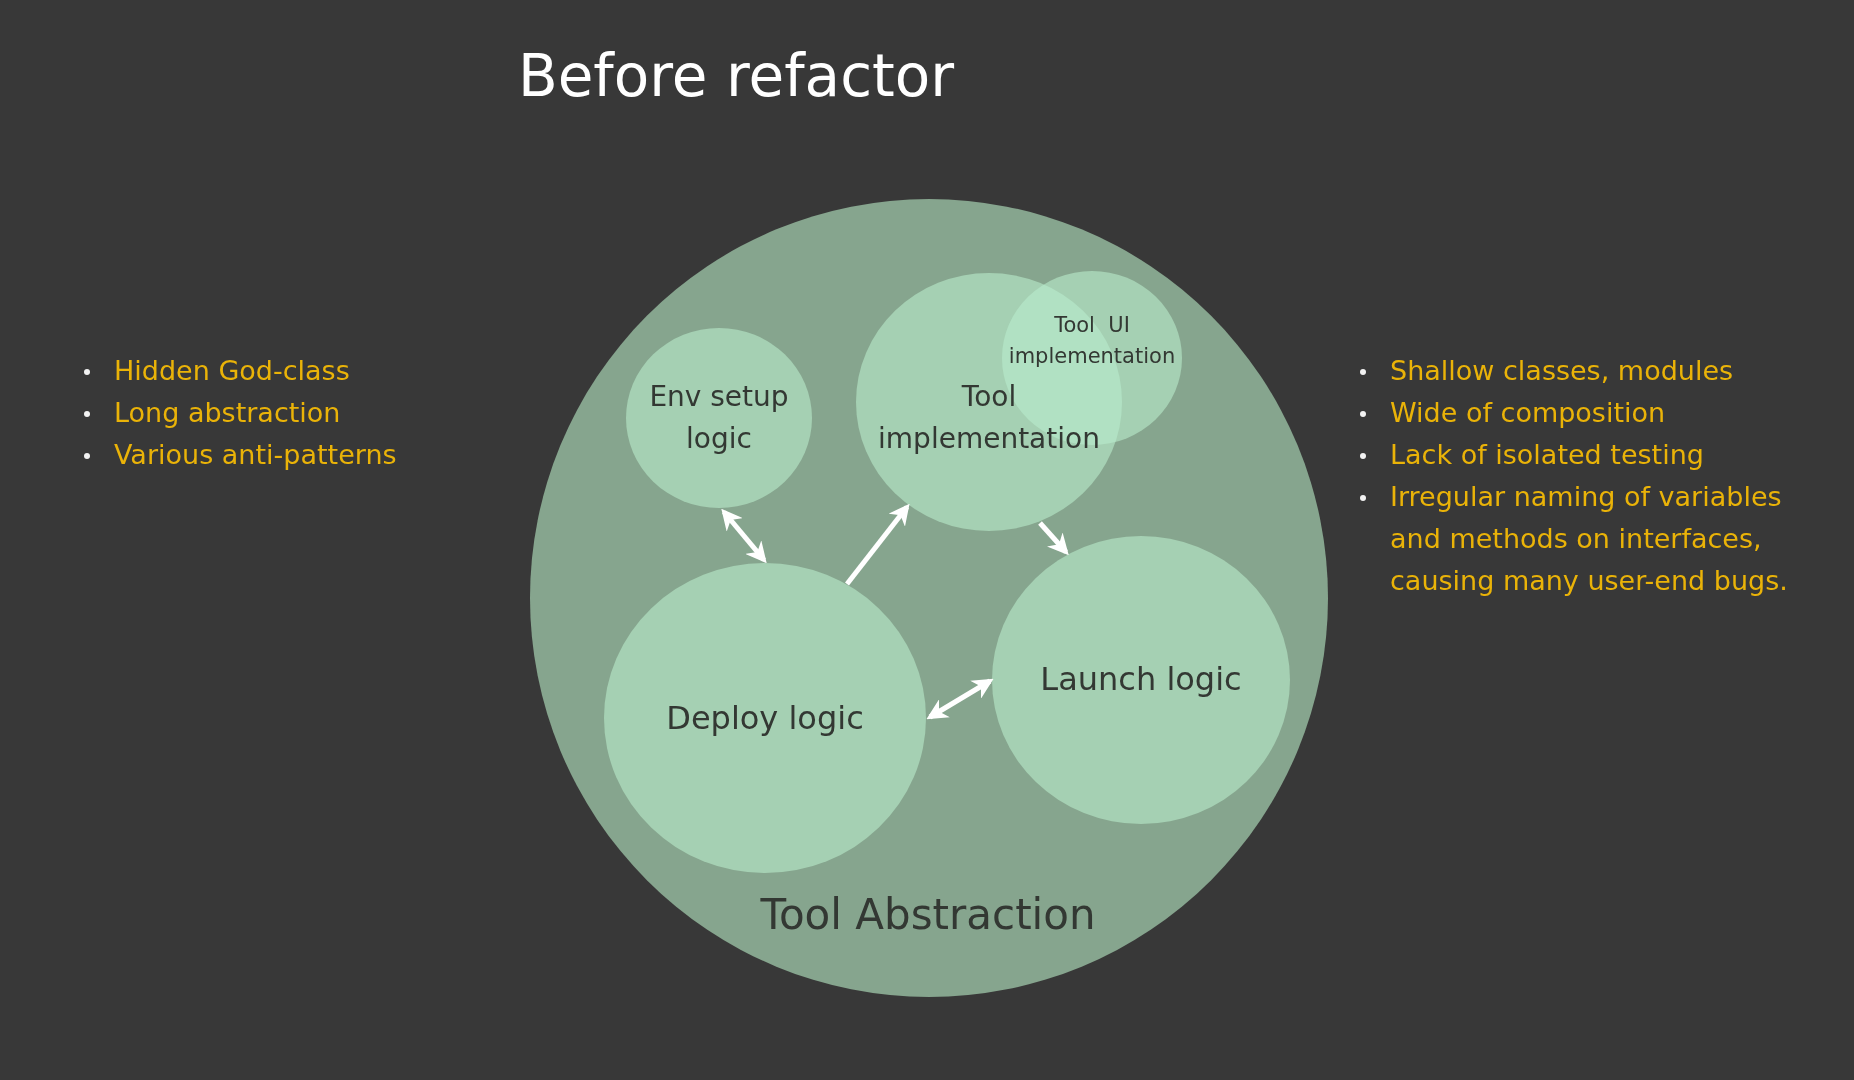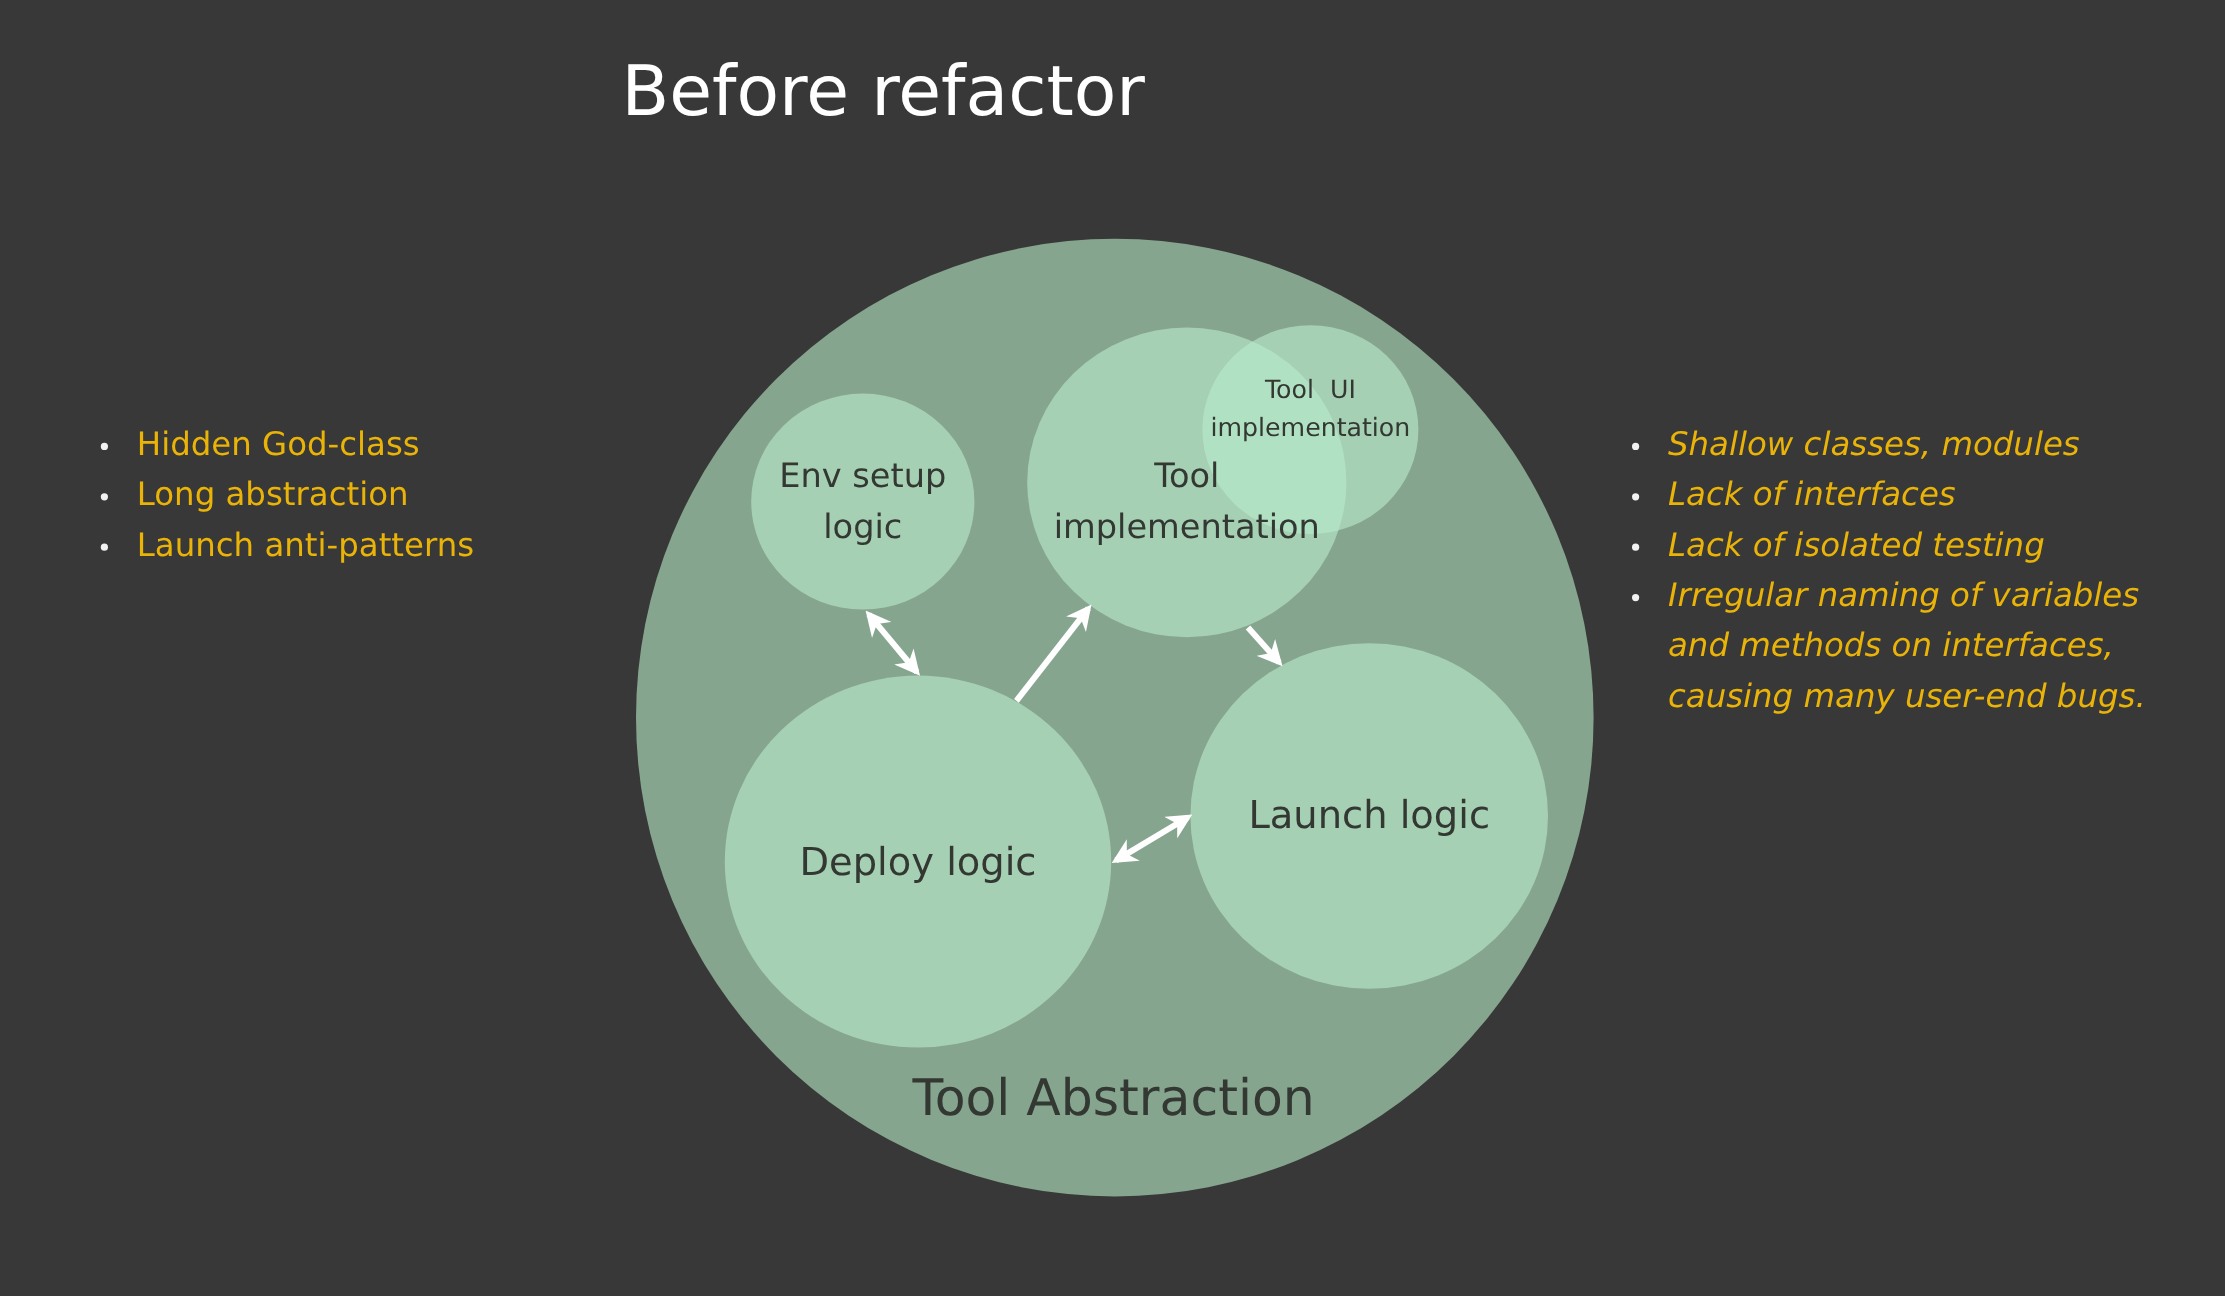--- a/index.html
+++ b/index.html
@@ -13,38 +13,38 @@
   }
   .bullets {
     position:absolute; margin:0; padding:0; list-style:none;
     font-size:27px; line-height:42px; color:#eab308;
   }
   .bullets li { position:relative; padding-left:30px; }
   .bullets li::before {
     content:""; position:absolute; left:0; top:19px; width:6px; height:6px; border-radius:50%; background:#f2f2f2;
   }
   #left-list { left:84px; top:350px; width:400px; }
-  #right-list { left:1360px; top:350px; width:460px;font-style:italic; }
+  #right-list { left:1360px; top:350px; width:460px; }
   svg#diagram { position:absolute; left:0; top:0; }
   .lbl { fill:#333833; font-family:"DejaVu Sans", sans-serif; text-anchor:middle; }
 </style>
 </head>
 <body>
 
 <div class="title">Before refactor</div>
 
 <ul class="bullets" id="left-list">
   <li>Hidden God-class</li>
   <li>Long abstraction</li>
-  <li>Launch anti-patterns</li>
+  <li>Various anti-patterns</li>
 </ul>
 
 <ul class="bullets" id="right-list">
   <li>Shallow classes, modules</li>
-  <li>Lack of interfaces</li>
+  <li>Wide of composition</li>
   <li>Lack of isolated testing</li>
   <li>Irregular naming of variables and methods on interfaces, causing many user-end bugs.</li>
 </ul>
 
 <svg id="diagram" width="1854" height="1080">
   <defs>
     <marker id="ah" viewBox="0 0 10 10" refX="8" refY="5" markerWidth="4.2" markerHeight="4.2" orient="auto-start-reverse">
       <path d="M0,0 L10,5 L0,10 L3,5 Z" fill="#ffffff"></path>
     </marker>
     <clipPath id="clip-impl">

